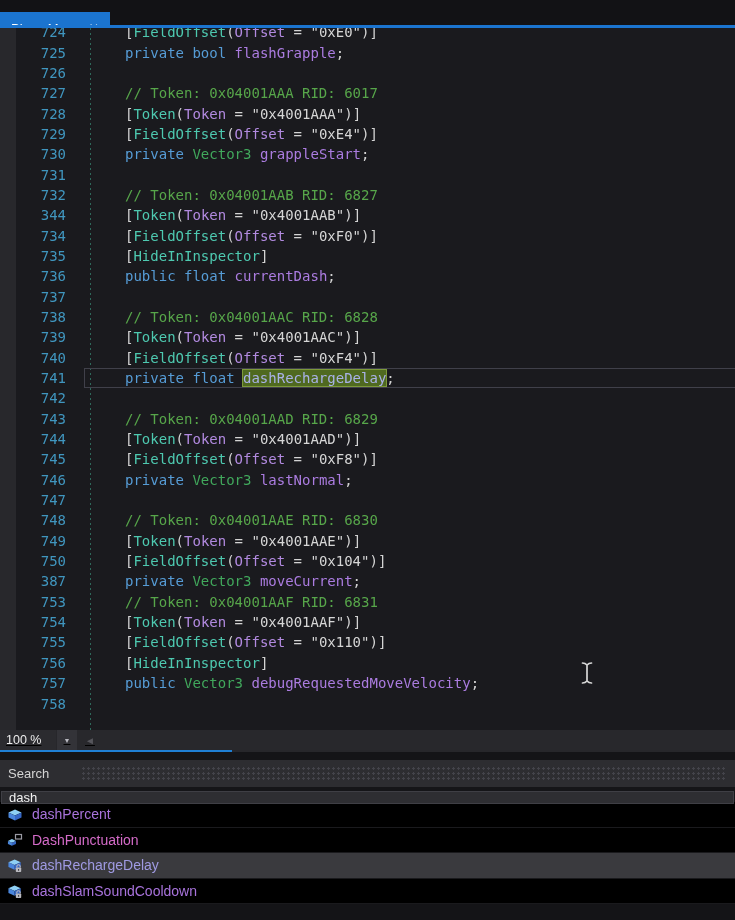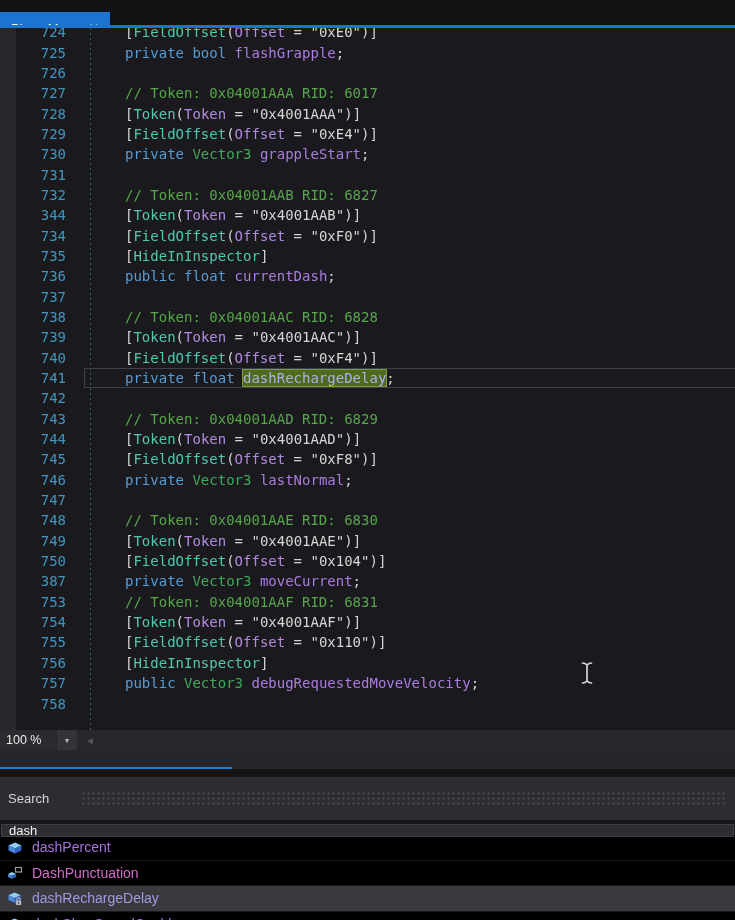--- a/index.html
+++ b/index.html
@@ -33,34 +33,34 @@
   .tk-s { color:#d6d6d6; }
   .tk-t { color:#41a85c; }
   .tk-f { color:#ab7ce0; }
   .tk-c { color:#57a64a; }
   .tk-hl { color:#a9b2e8; background:#4f6920; box-shadow:0 0 0 1px #7d9a3a; }
 
   
   .ibeam { position:absolute; left:580px; top:633px; width:14px; height:24px; }
 
   
-  .bottombar { position:relative; width:735px; height:39px; background:#27272b; display:flex; }
+  .bottombar { position:relative; width:735px; height:22px; background:#27272b; display:flex;text-decoration:underline; }
   .zoom-combo { width:56px; height:20px; background:#2b2b2f; color:#ececec; font-size:12.5px;
     display:flex; align-items:center; padding-left:6px; }
   .zoom-arrow-btn { width:20px; height:20px; background:#333338; margin-left:1px;
     display:flex; align-items:center; justify-content:center; color:#b9b9c0; font-size:7px; }
   .accent-underline { position:absolute; left:0; bottom:0; width:232px; height:2px; background:#1f7fd4; }
   .hscroll { flex:1; height:20px; background:#28282c; display:flex; align-items:center; padding-left:8px; }
   .hscroll-left { color:#56565c; font-size:10px; }
 
   
   .splitter { width:735px; height:8px; background:#141417; }
 
   
-  .search-header { width:735px; height:43px; background:#2d2d31; display:flex; align-items:center; padding:0 8px; }
+  .search-header { width:735px; height:27px; background:#2d2d31; display:flex; align-items:center; padding:0 8px; }
   .search-title { color:#d4d4d4; font-size:13px; flex:none; }
   .grip { flex:1; height:15px; margin-left:32px; margin-right:2px;
     background-image:radial-gradient(circle, #44444b 1px, transparent 1.3px);
     background-size:5px 5px; }
   .search-inputwrap { width:735px; height:15px; background:#151518; padding:1px; }
   .search-input { width:100%; height:100%; background:#2e2e32; border:1px solid #3f3f45;
     color:#f2f2f2; font-size:13px; font-family:"Liberation Sans",sans-serif; padding-left:7px; outline:none; }
   .results { width:735px; height:102px; background:#000000; }
   .result-row { height:25.5px; display:flex; align-items:center; padding-left:7px; gap:9px;
     border-bottom:1px solid #1a1a1d; font-size:14px; }

